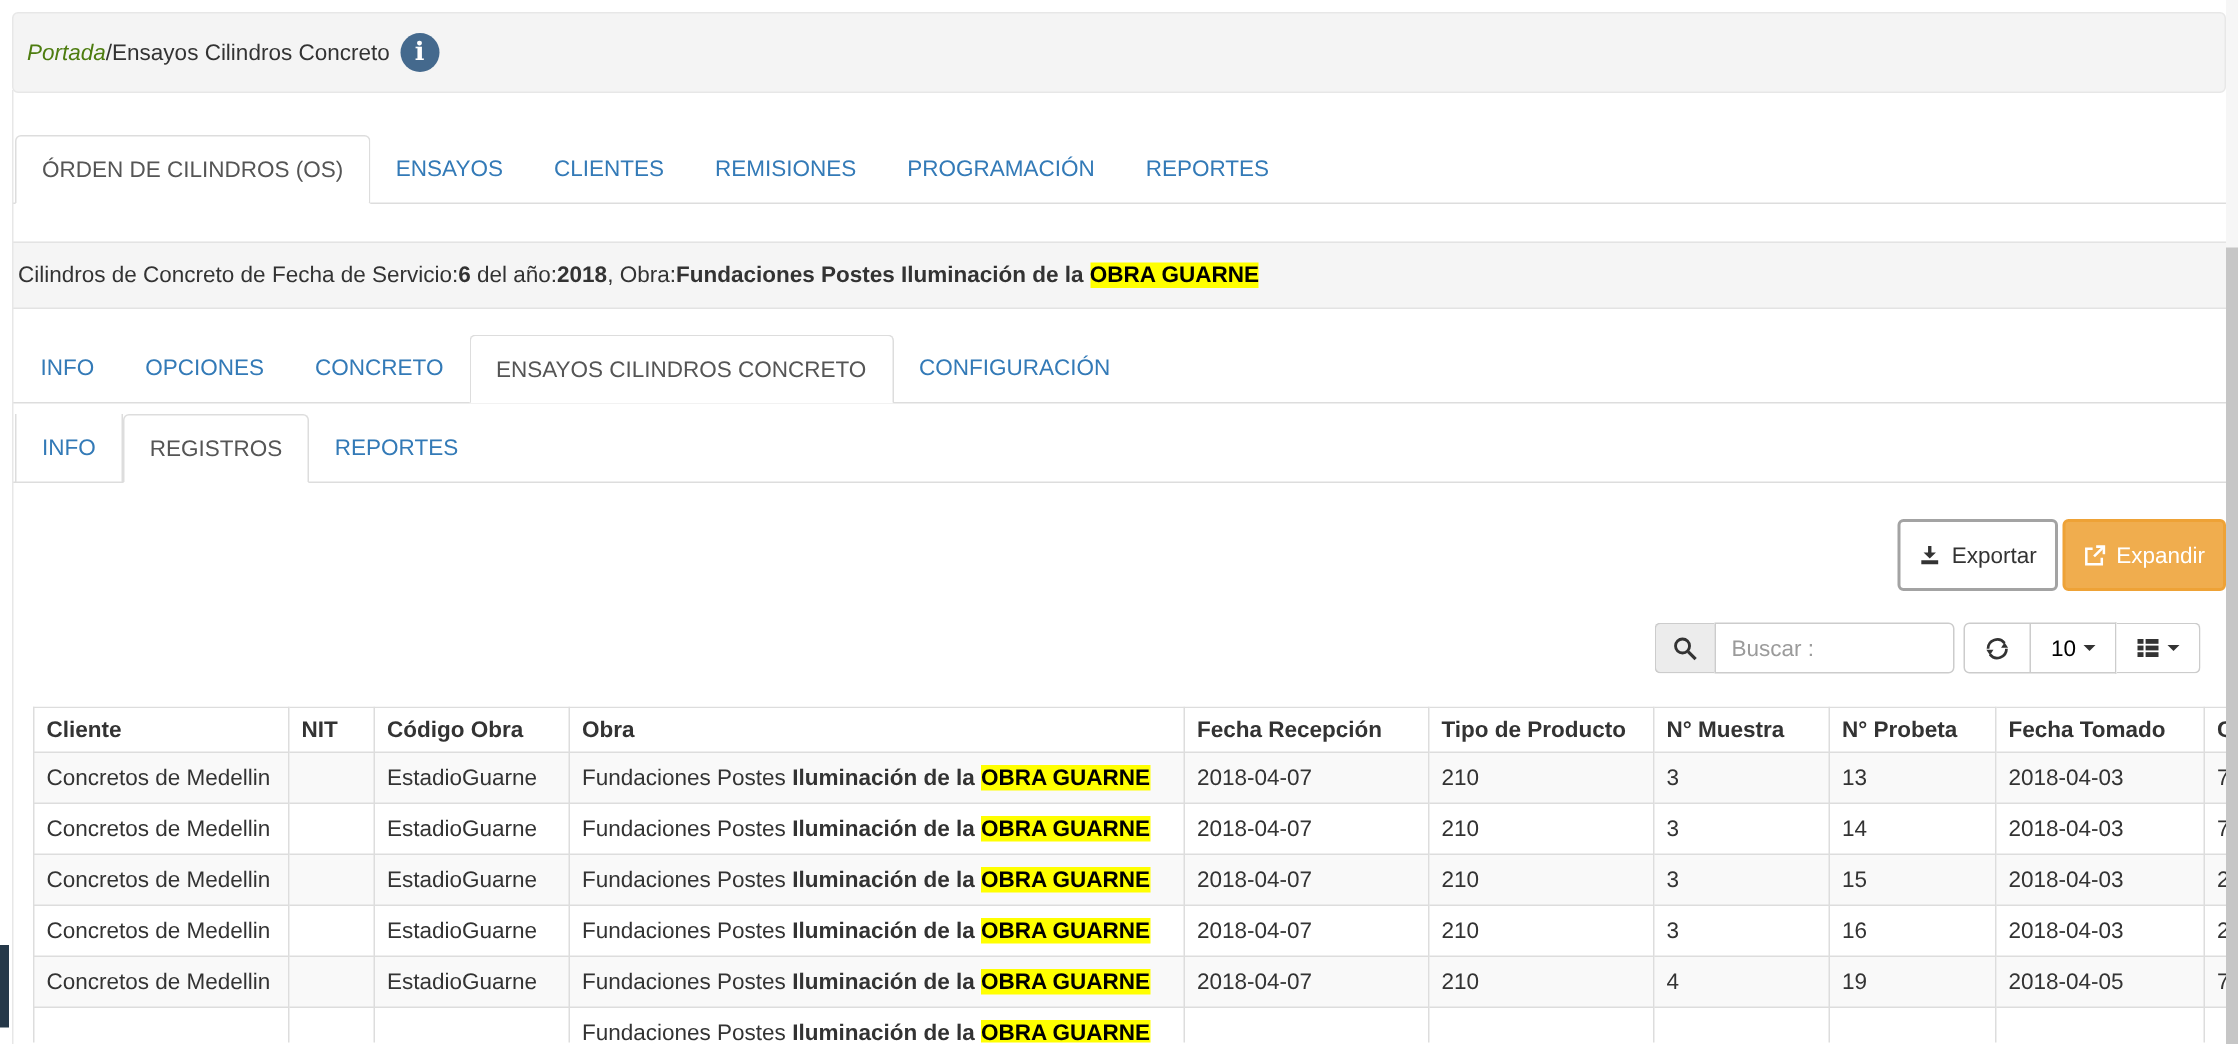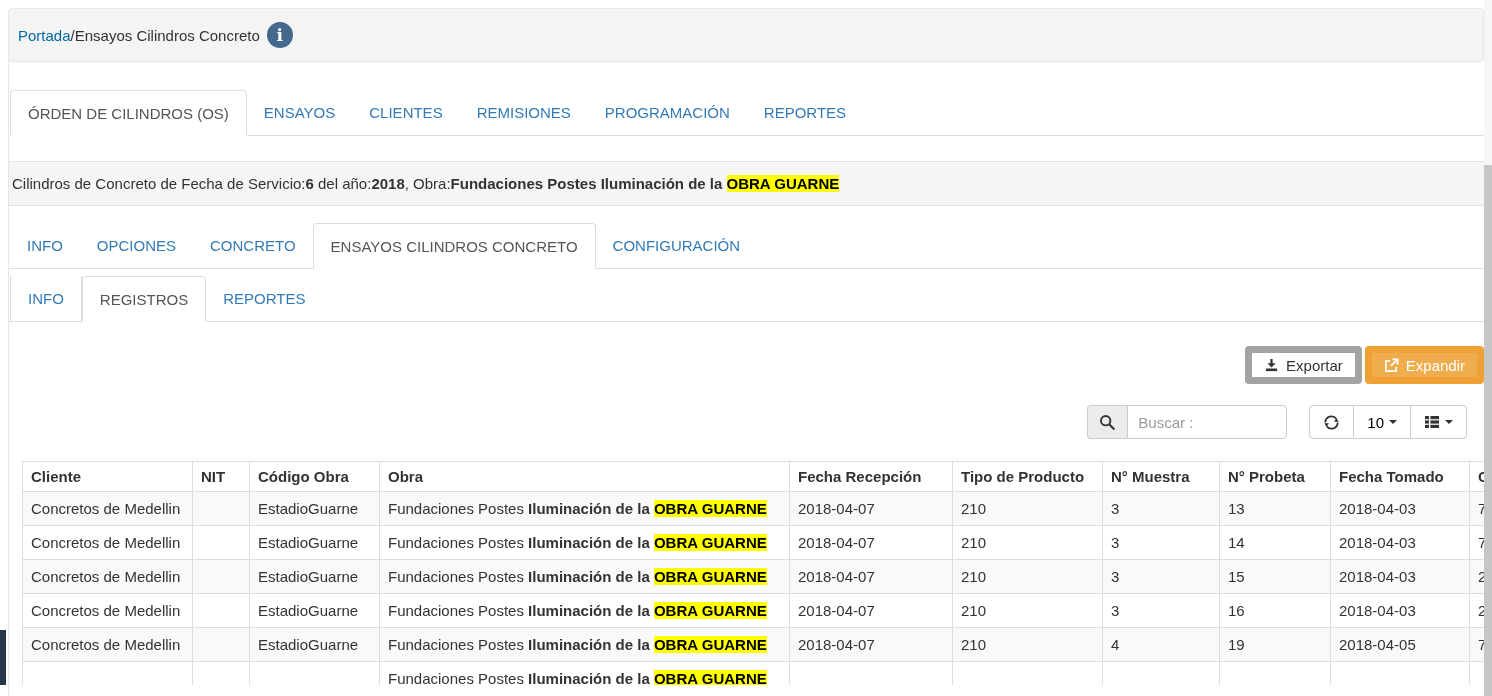--- a/index.html
+++ b/index.html
@@ -4,21 +4,21 @@
 <style>
   * { margin:0; padding:0; box-sizing:border-box; }
   html,body { width:1492px; height:696px; overflow:hidden; background:#fff;
     font-family:"Liberation Sans", sans-serif; color:#333; }
   .panel { position:absolute; left:8px; top:8px; width:1476px; }
   .left-edge-line { position:absolute; left:8px; top:60px; width:1px; height:636px; background:#e7e7e7; }
 
   
   .topbar { height:54px; background:#f4f4f4; border:1px solid #e7e7e7; border-radius:4px;
     display:flex; align-items:center; padding-left:9px; font-size:15px; }
-  .crumb-link { color:#0369a1; text-decoration:none; cursor:pointer; }
+  .crumb-link { color:#4d7c0f; text-decoration:none; cursor:pointer;font-style:italic; }
   .crumb-sep, .crumb-cur { color:#333; }
   .info-badge { width:26px; height:26px; border-radius:50%; background:#44698d; color:#fff;
     display:inline-flex; align-items:center; justify-content:center; margin-left:7px;
     font-family:"DejaVu Serif", serif; font-weight:bold; font-size:17px; cursor:pointer; }
 
   
   .tabbar { display:flex; border-bottom:1px solid #ddd; padding-left:2px; }
   .tabbar .tab { padding:14px 17px 13px; font-size:15px; color:#337ab7; margin-bottom:-1px;
     cursor:pointer; white-space:nowrap; }
   .tabbar .tab.active { color:#555; background:#fff; border:1px solid #ddd; border-bottom:1px solid #fff;
@@ -29,27 +29,27 @@
   #level3-tabs { margin-top:7px; }
 
   
   .banner { margin-top:25px; height:45px; background:#f5f5f5; border-top:1px solid #e3e3e3;
     border-bottom:1px solid #e3e3e3; display:flex; align-items:center; padding-left:4px;
     font-size:15px; white-space:pre-wrap; }
   .hl { background:#ffff00; font-weight:bold; color:#000;text-align:right; }
 
   
   .toolbar-row { margin-top:24px; display:flex; justify-content:flex-end; }
-  .btn { font-size:15px; height:38px; padding:6px 12px; border:7px solid #a3a3a3; border-radius:4px;
+  .btn { font-size:15px; height:48px; padding:6px 12px; border:2px solid #a3a3a3; border-radius:4px;
     background:#fff; color:#333; display:inline-flex; align-items:center; gap:7px; cursor:pointer; }
   .btn-expand { background:#f0ad4e; border-color:#eea236; color:#fff; margin-left:3px; }
 
   
   .search-row { margin-top:21px; display:flex; justify-content:flex-end; align-items:center;
-    gap:22px; padding-right:17px; }
+    gap:6px; padding-right:17px; }
   .input-group { display:flex; }
   .addon { width:40px; height:34px; background:#ececec; border:1px solid #ccc; border-right:0;
     border-radius:4px 0 0 4px; display:flex; align-items:center; justify-content:center; }
   .search-inp { width:160px; height:34px; border:1px solid #ccc; border-radius:0 4px 4px 0;
     padding:6px 10px; font-size:15px; color:#555; outline:none; }
   .search-inp::placeholder { color:#9b9b9b; }
   .btn-group { display:flex; }
   .gbtn { height:34px; background:#fff; border:1px solid #ccc; padding:6px 13px;
     display:inline-flex; align-items:center; gap:5px; font-size:15px; cursor:pointer; }
   .gbtn + .gbtn { border-left:0; }

